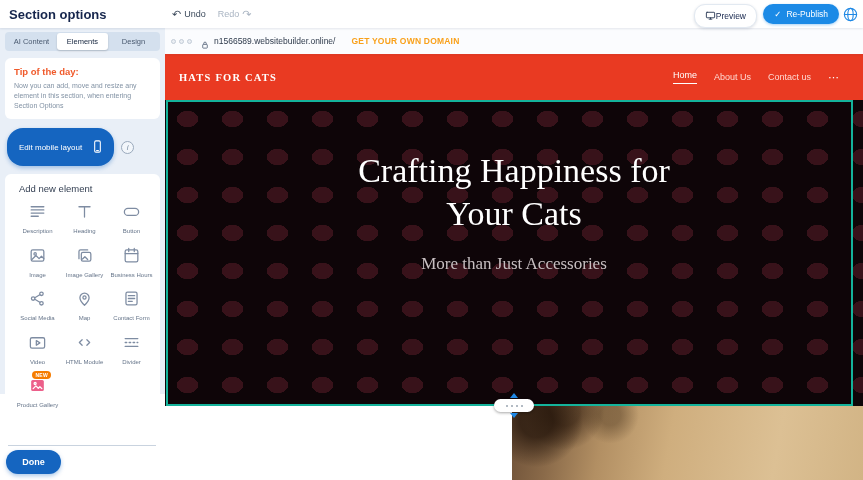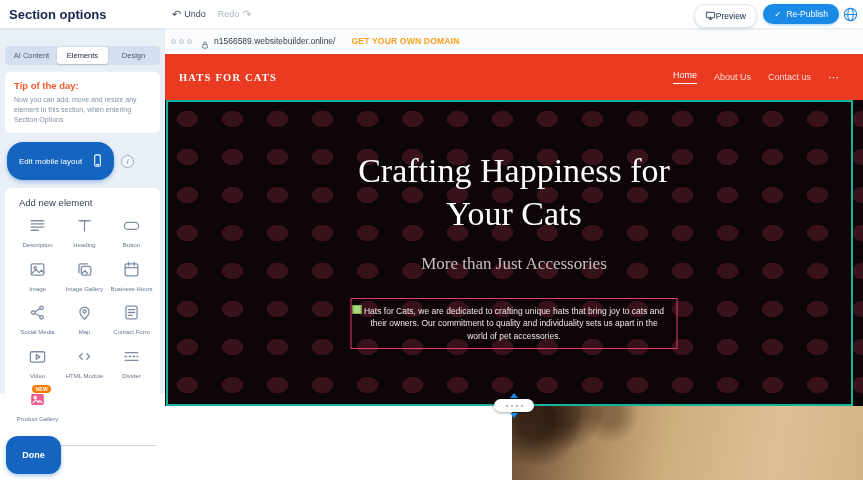--- a/index.html
+++ b/index.html
@@ -18,21 +18,21 @@
                  background:#fff; border:1px solid #e2e9f1; box-shadow:0 1px 3px rgba(20,40,80,.14);
                  display:flex; align-items:center; font-size:8.5px; color:#15254c; cursor:pointer; }
   .republish-btn { position:absolute; right:24px; top:4px; height:20px; padding:0 11px; border-radius:11px;
                    background:#1b8ae6; color:#fff; font-size:8.5px; display:flex; align-items:center; gap:5px;
                    box-shadow:0 1px 3px rgba(27,138,230,.4); cursor:pointer; }
   .globe-btn { position:absolute; right:4px; top:6px; width:17px; height:17px; cursor:pointer; }
 
   
   .sidebar { position:absolute; top:28px; left:0; width:165px; height:452px;
              background:linear-gradient(to bottom,#e9eff7 0,#e9eff7 366px,#ffffff 366px); z-index:30; }
-  .tabs { margin:18px 5px 0 5px; background:#d4e0ee; border-radius:4px; display:flex; padding:1px; }
+  .tabs { margin:4px 5px 0 5px; background:#d4e0ee; border-radius:4px; display:flex; padding:1px; }
   .tab { flex:1; text-align:center; font-size:7.5px; color:#4a5a70; padding:4px 0; border-radius:3px; cursor:pointer; }
   .tab.active { background:#fff; color:#16263f; font-weight:normal; box-shadow:0 1px 2px rgba(0,0,0,.18); }
 
   .tip-card { margin:7px 5px 0 5px; background:#fff; border-radius:6px; padding:8px 9px; }
   .tip-heading { color:#f05a2b; font-size:9.5px; font-weight:bold; margin-bottom:4px; }
   .tip-body { font-size:7px; color:#8292a4; line-height:1.45; }
 
   .edit-mobile-row { margin:9px 5px 0 7px; display:flex; align-items:center; gap:7px; }
   .edit-mobile-btn { background:#1565c0; border-radius:16px; height:38px; display:flex; align-items:center;
                      gap:8px; padding:0 9px 0 12px; color:#fff; font-size:8px; cursor:pointer;
@@ -45,21 +45,21 @@
   .add-title { font-size:9.5px; color:#333f52; margin:0 0 8px 4px; }
   .el-grid { display:grid; grid-template-columns:repeat(3,1fr); row-gap:10px; column-gap:2px; }
   .el-item { display:flex; flex-direction:column; align-items:center; gap:3px; position:relative; cursor:pointer; }
   .el-item svg { width:19px; height:19px; stroke:#7e8ca2; fill:none; stroke-width:1.6;
                  stroke-linecap:round; stroke-linejoin:round; }
   .el-label { font-size:6px; color:#66758a; text-align:center; line-height:1.25; max-width:48px; }
   .new-badge { position:absolute; top:-5px; right:9px; background:#f57c00; color:#fff; font-size:5px;
                padding:1px 3px; border-radius:5px; font-weight:bold; letter-spacing:.3px; }
 
   .sidebar-divider { position:absolute; bottom:34px; left:8px; right:9px; border-top:1px solid #c9d3df; }
-  .done-btn { position:absolute; bottom:6px; left:6px; width:55px; height:38px; border-radius:12px;
+  .done-btn { position:absolute; bottom:6px; left:6px; width:55px; height:24px; border-radius:12px;
               background:#1565c0; color:#fff; font-size:9px; font-weight:bold; display:flex;
               align-items:center; justify-content:center; cursor:pointer; box-shadow:0 2px 4px rgba(21,101,192,.35); }
 
   
   .main { position:absolute; left:165px; top:28px; width:698px; height:371px; background:#fdba74; }
   .browserbar { position:relative; height:26px; background:#fbfcfe; display:flex; align-items:center;
                 padding-left:6px; box-shadow:0 1px 2px rgba(20,40,80,.08); z-index:10; }
   .dots { display:flex; gap:3px; margin-right:8px; }
   .bdot { width:5px; height:5px; border-radius:50%; border:1px solid #c3ccd7; background:#eaeef3; }
   .lock { width:10px; height:10px; }
@@ -328,24 +328,20 @@
           <span class="nav-overflow">⋯</span>
         </div>
       </div>
 
       <div class="hero">
         <div class="hero-title">
           <div>Crafting Happiness for</div>
           <div>Your Cats</div>
         </div>
         <div class="hero-subtitle">More than Just Accessories</div>
-        <div class="hero-para-box">
-          <span class="green-handle"></span>
-          <span>Hats for Cats, we are dedicated to crafting unique hats that bring joy to cats and their owners. Our commitment to quality and individuality sets us apart in the world of pet accessories.</span>
-        </div>
       </div>
 
       <div class="section-sel"></div>
 
       <div class="resize-handle">
         <span class="arrow-up"></span>
         <span class="mini-dot"></span>
         <span class="mini-dot"></span>
         <span class="mini-dot"></span>
         <span class="mini-dot"></span>

